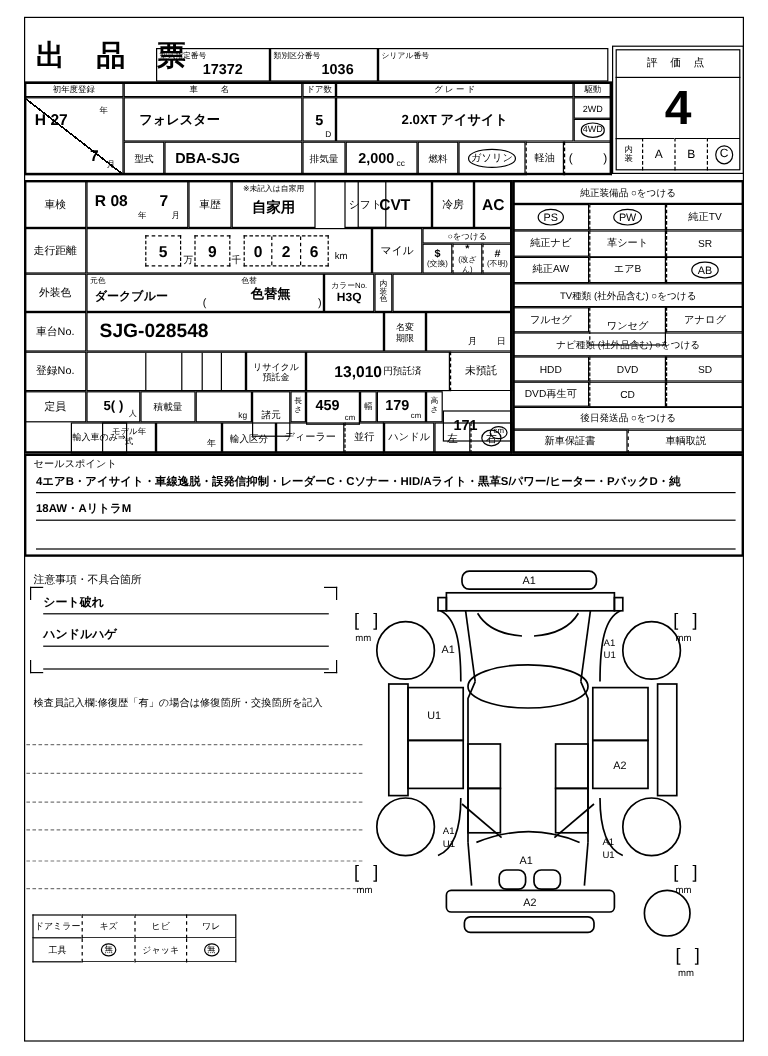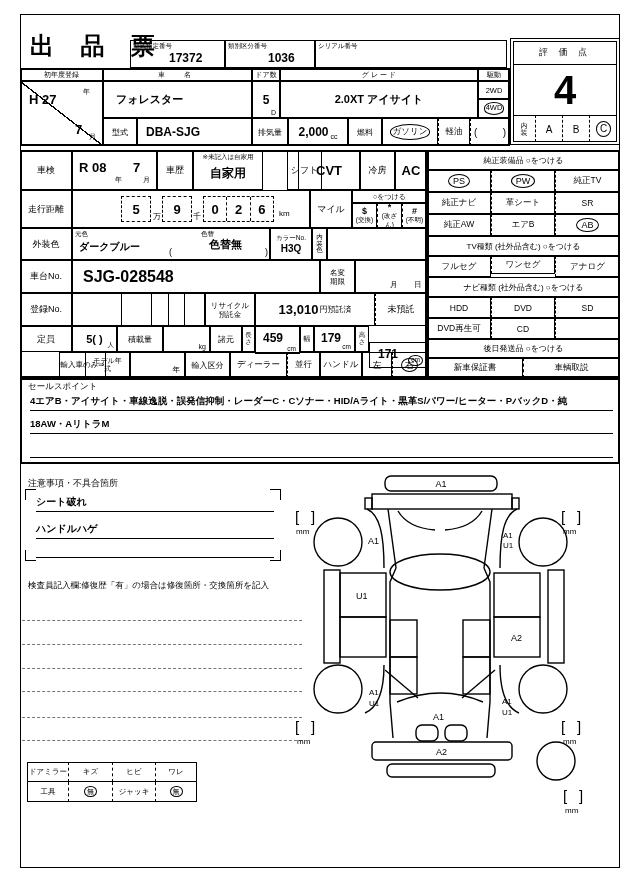--- a/index.html
+++ b/index.html
@@ -194,21 +194,21 @@
 
   <div class="ab bd c f9" style="left:20px;top:326px;width:52px;height:26px;">定員</div>
   <div class="ab bd c f11 b" style="left:72px;top:326px;width:45px;height:26px;">
     <span>5(  )</span>
     <span class="ab f6" style="right:2px;bottom:1px;font-weight:normal;">人</span>
   </div>
   <div class="ab bd c f8" style="left:117px;top:326px;width:46px;height:26px;">積載量</div>
   <div class="ab bd" style="left:163px;top:326px;width:47px;height:26px;">
     <span class="ab f7" style="right:3px;bottom:1px;">kg</span>
   </div>
-  <div class="ab bd c f8" style="left:210px;top:326px;width:32px;height:26px;text-align:right;">諸元</div>
+  <div class="ab bd c f8" style="left:210px;top:326px;width:32px;height:38px;text-align:right;">諸元</div>
   <div class="ab bd c" style="left:242px;top:326px;width:13px;height:26px;">
     <span class="vtext f6" style="width:7px;">長さ</span>
   </div>
   <div class="ab bd" style="left:255px;top:326px;width:45px;height:28px;">
     <span class="ab f12 b" style="left:7px;top:4px;">459</span>
     <span class="ab f6" style="right:3px;bottom:1px;">cm</span>
   </div>
   <div class="ab bd c f7" style="left:300px;top:326px;width:14px;height:26px;">幅</div>
   <div class="ab bd" style="left:314px;top:326px;width:41px;height:26px;">
     <span class="ab f12 b" style="left:6px;top:4px;">179</span>
@@ -252,21 +252,21 @@
   <div class="ab bd c f85" style="left:427px;top:192px;width:64px;height:22px;">純正ナビ</div>
   <div class="ab bd c f85 dashL" style="left:491px;top:192px;width:64px;height:22px;">革シート</div>
   <div class="ab bd c f85 dashL" style="left:555px;top:192px;width:65px;height:22px;">SR</div>
   <div class="ab bd c f85" style="left:427px;top:214px;width:64px;height:22px;">純正AW</div>
   <div class="ab bd c f85 dashL" style="left:491px;top:214px;width:64px;height:22px;">エアB</div>
   <div class="ab bd c dashL" style="left:555px;top:214px;width:65px;height:22px;">
       <span class="circ f9">AB</span>
     </div>
   <div class="ab bd c f8" style="left:427px;top:236px;width:193px;height:20px;">TV種類 (社外品含む) ○をつける</div>
   <div class="ab bd c f85" style="left:427px;top:256px;width:64px;height:21px;">フルセグ</div>
-  <div class="ab bd c f85 dashL" style="left:491px;top:256px;width:64px;height:18px;">ワンセグ</div>
+  <div class="ab bd c f85 dashL" style="left:491px;top:256px;width:64px;height:32px;">ワンセグ</div>
   <div class="ab bd c f85 dashL" style="left:555px;top:256px;width:65px;height:21px;">アナログ</div>
   <div class="ab bd c f8" style="left:427px;top:277px;width:193px;height:20px;">ナビ種類 (社外品含む) ○をつける</div>
   <div class="ab bd c f85" style="left:427px;top:297px;width:64px;height:21px;">HDD</div>
   <div class="ab bd c f85 dashL" style="left:491px;top:297px;width:64px;height:21px;">DVD</div>
   <div class="ab bd c f85 dashL" style="left:555px;top:297px;width:65px;height:21px;">SD</div>
   <div class="ab bd c f85" style="left:427px;top:318px;width:64px;height:21px;">DVD再生可</div>
   <div class="ab bd c f85 dashL" style="left:491px;top:318px;width:64px;height:21px;">CD</div>
   <div class="ab bd c f85 dashL" style="left:555px;top:318px;width:65px;height:21px;"></div>
   <div class="ab bd c f8" style="left:427px;top:339px;width:193px;height:19px;">後日発送品 ○をつける</div>
   <div class="ab bd c f85" style="left:427px;top:358px;width:96px;height:20px;">新車保証書</div>

